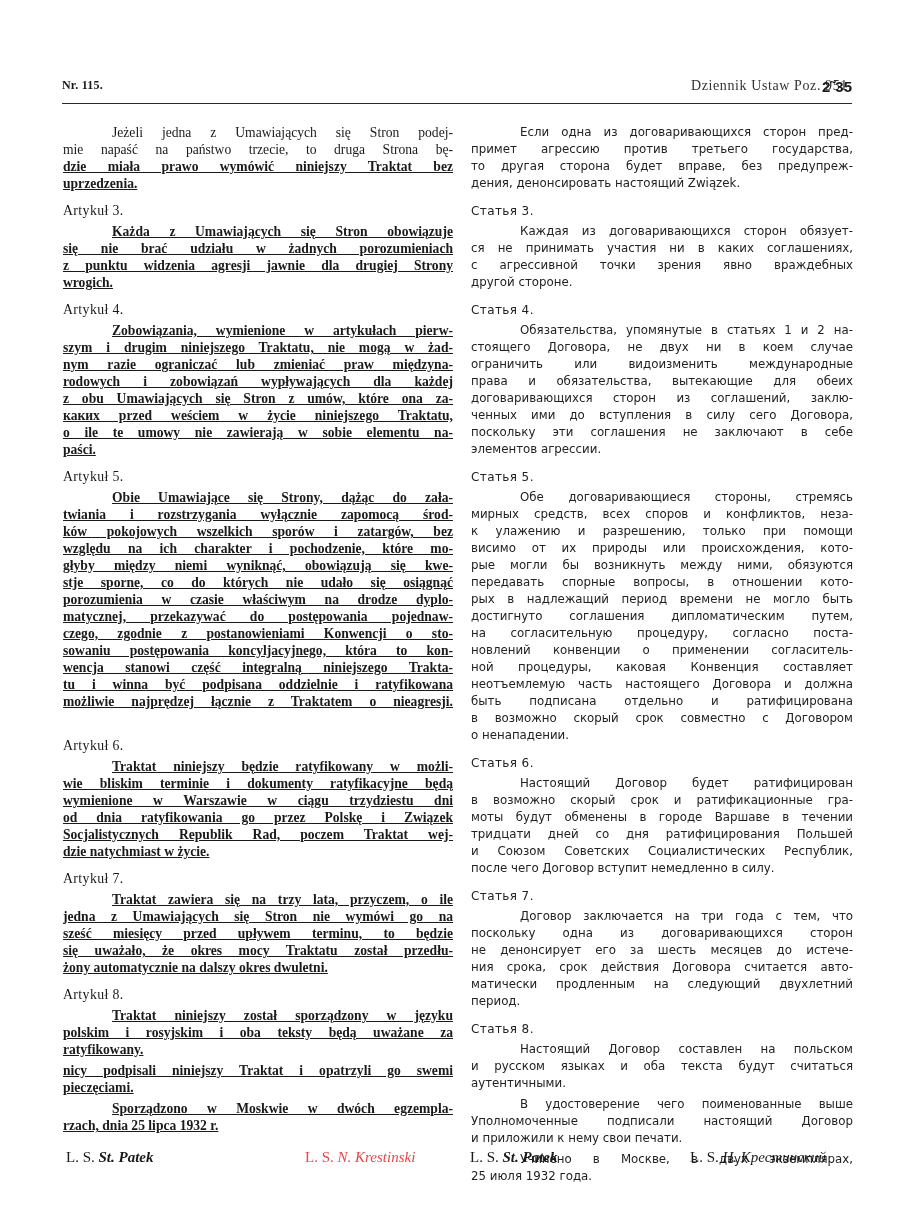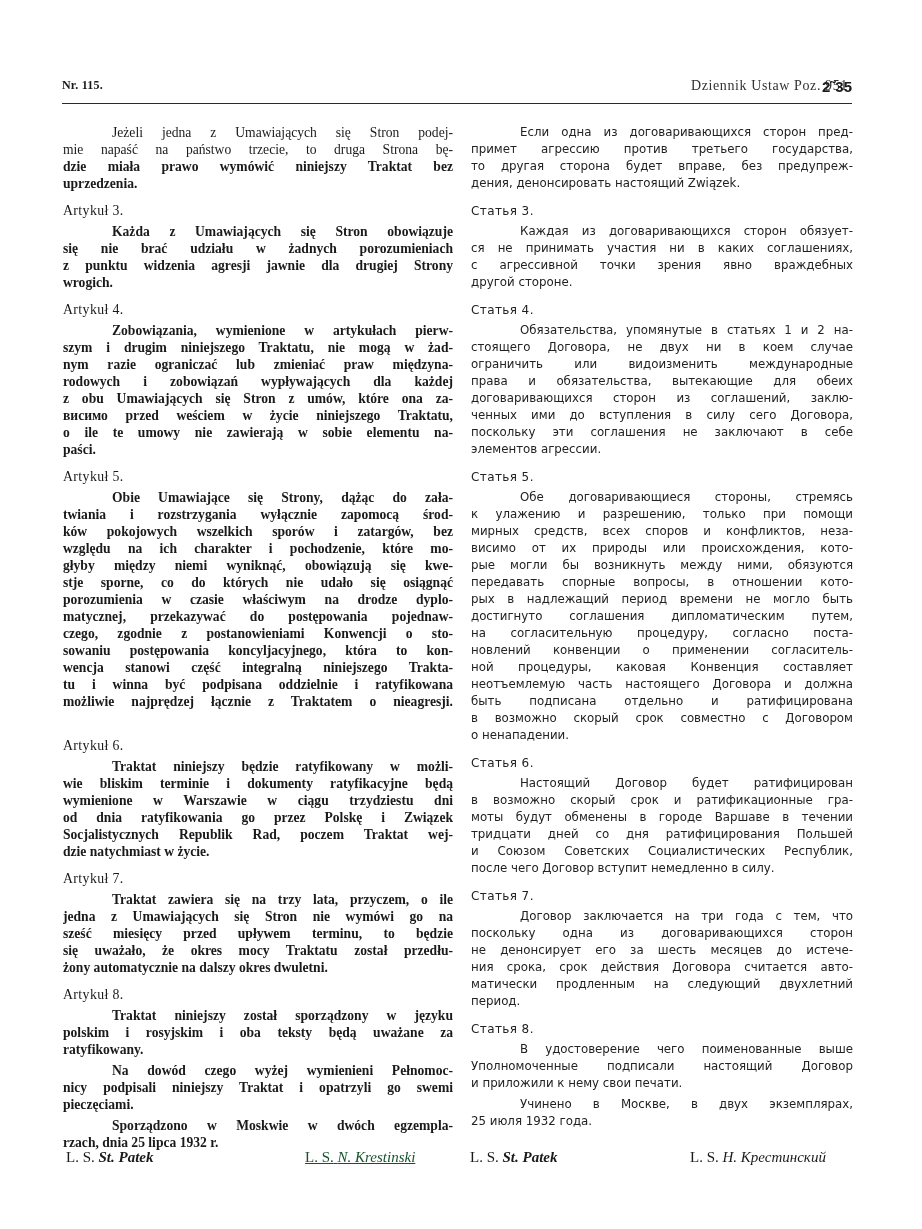--- a/index.html
+++ b/index.html
@@ -83,20 +83,21 @@
       overflow: hidden;
     }
     .line.last {
       text-align-last: left;
     }
     .line.indent {
       padding-left: 49px;
     }
     .col-pl .bold {
       font-weight: bold;
+      text-decoration: underline;
     }
     .heading {
       display: block;
       text-align: left;
       height: 20px;
       line-height: 20px;
       margin-top: 9px;
       margin-bottom: 2px;
     }
     .col-pl .heading {
@@ -117,21 +118,21 @@
       position: absolute;
       top: 1147px;
       font-family: "Liberation Serif", serif;
       font-size: 15px;
       height: 20px;
       line-height: 20px;
     }
     .sig-row .ls { font-weight: normal; }
     .sig-row .name { font-style: italic; }
     .sig-pl-left  { left: 66px; font-weight: bold; }
-    .sig-pl-right { left: 305px; color: #14532d; text-decoration: underline; }
+    .sig-pl-right { left: 305px; color: #ef4444; }
     .sig-ru-left  { left: 470px; font-weight: bold; }
     .sig-ru-right { left: 690px; }
     .sig-pl-left .name, .sig-ru-left .name { font-weight: bold; }
   </style>
 </head>
 <body>
 
 <div class="page-header">
   <span class="hdr-left">Nr. 115.</span>
   <span class="hdr-center">Dziennik Ustaw Poz. 951.</span>
@@ -158,21 +159,21 @@
   </div>
 
   <div>
     <span class="heading">Artykuł 4.</span>
     <div class="para bold">
       <span class="line indent">Zobowiązania, wymienione w artykułach pierw-</span>
       <span class="line">szym i drugim niniejszego Traktatu, nie mogą w żad-</span>
       <span class="line">nym razie ograniczać lub zmieniać praw międzyna-</span>
       <span class="line">rodowych i zobowiązań wypływających dla każdej</span>
       <span class="line">z obu Umawiających się Stron z umów, które ona za-</span>
-      <span class="line">висимо przed weściem w życie niniejszego Traktatu,</span>
+      <span class="line">каких przed weściem w życie niniejszego Traktatu,</span>
       <span class="line">o ile te umowy nie zawierają w sobie elementu na-</span>
       <span class="line last">paści.</span>
     </div>
   </div>
 
   <div style="margin-top:6px;">
     <span class="heading">Artykuł 5.</span>
     <div class="para bold">
       <span class="line indent">Obie Umawiające się Strony, dążąc do zała-</span>
       <span class="line">twiania i rozstrzygania wyłącznie zapomocą środ-</span>
@@ -214,21 +215,20 @@
   </div>
 
   <div>
     <span class="heading">Artykuł 8.</span>
     <div class="para bold">
       <span class="line indent">Traktat niniejszy został sporządzony w języku</span>
       <span class="line">polskim i rosyjskim i oba teksty będą uważane za</span>
       <span class="line last">ratyfikowany.</span>
     </div>
     <div class="para bold">
-      <span class="line indent">Na dowód czego wyżej wymienieni Pełnomoc-</span>
       <span class="line">nicy podpisali niniejszy Traktat i opatrzyli go swemi</span>
       <span class="line last">pieczęciami.</span>
     </div>
     <div class="para bold">
       <span class="line indent">Sporządzono w Moskwie w dwóch egzempla-</span>
       <span class="line last">rzach, dnia 25 lipca 1932 r.</span>
     </div>
   </div>
 </div>
 
@@ -261,22 +261,22 @@
       <span class="line">ченных ими до вступления в силу сего Договора,</span>
       <span class="line">поскольку эти соглашения не заключают в себе</span>
       <span class="line last">элементов агрессии.</span>
     </div>
   </div>
 
   <div>
     <span class="heading">Статья 5.</span>
     <div class="para">
       <span class="line indent">Обе договаривающиеся стороны, стремясь</span>
+      <span class="line">мирных средств, всех споров и конфликтов, неза-</span>
       <span class="line">к улажению и разрешению, только при помощи</span>
-      <span class="line">мирных средств, всех споров и конфликтов, неза-</span>
       <span class="line">висимо от их природы или происхождения, кото-</span>
       <span class="line">рые могли бы возникнуть между ними, обязуются</span>
       <span class="line">передавать спорные вопросы, в отношении кото-</span>
       <span class="line">рых в надлежащий период времени не могло быть</span>
       <span class="line">достигнуто соглашения дипломатическим путем,</span>
       <span class="line">на согласительную процедуру, согласно поста-</span>
       <span class="line">новлений конвенции о применении согласитель-</span>
       <span class="line">ной процедуры, каковая Конвенция составляет</span>
       <span class="line">неотъемлемую часть настоящего Договора и должна</span>
       <span class="line">быть подписана отдельно и ратифицирована</span>
@@ -305,20 +305,25 @@
       <span class="line">не денонсирует его за шесть месяцев до истече-</span>
       <span class="line">ния срока, срок действия Договора считается авто-</span>
       <span class="line">матически продленным на следующий двухлетний</span>
       <span class="line last">период.</span>
     </div>
   </div>
 
   <div>
     <span class="heading">Статья 8.</span>
     <div class="para">
+      <span class="line indent">Настоящий Договор составлен на польском</span>
+      <span class="line">и русском языках и оба текста будут считаться</span>
+      <span class="line last">аутентичными.</span>
+    </div>
+    <div class="para">
       <span class="line indent">В удостоверение чего поименованные выше</span>
       <span class="line">Уполномоченные подписали настоящий Договор</span>
       <span class="line last">и приложили к нему свои печати.</span>
     </div>
     <div class="para">
       <span class="line indent">Учинено в Москве, в двух экземплярах,</span>
       <span class="line last">25 июля 1932 года.</span>
     </div>
   </div>
 </div>

